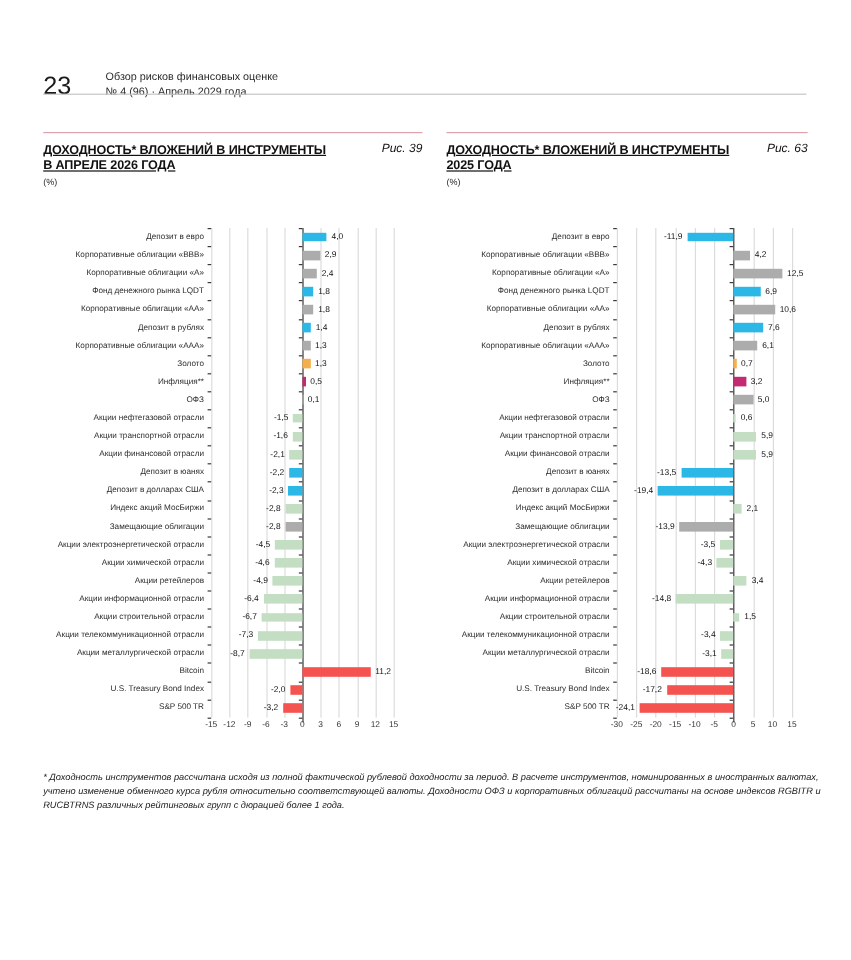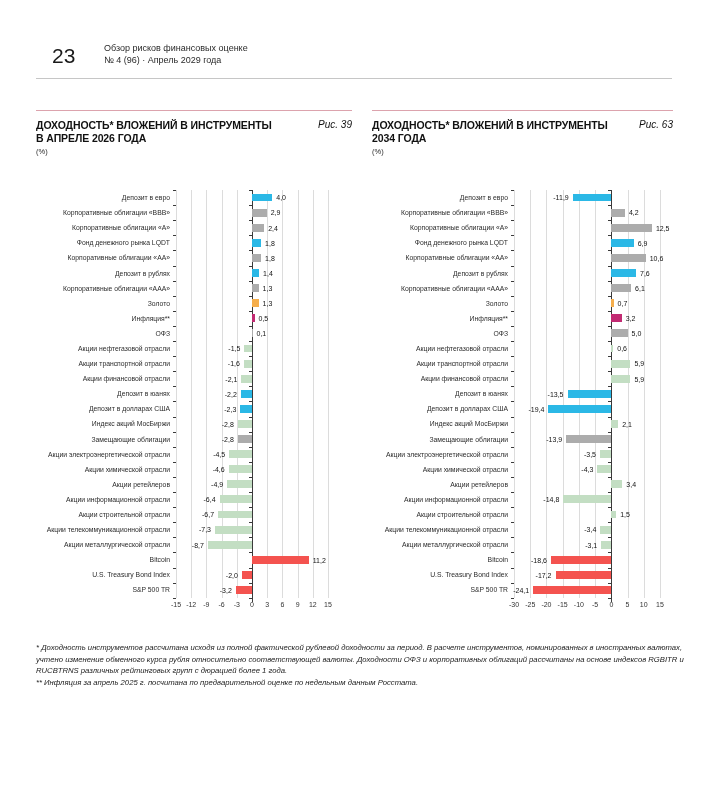--- a/index.html
+++ b/index.html
@@ -2,34 +2,34 @@
 <html><head>
 <meta charset="utf-8">
 <style>
   html,body{margin:0;padding:0;}
   body{
     width:709px;height:800px;background:#ffffff;position:relative;
     font-family:"Liberation Sans",sans-serif;color:#1a1a1a;
     -webkit-font-smoothing:antialiased;
   }
   
-  .header{position:absolute;left:36px;top:42px;right:37px;margin-left:16px;}
+  .header{position:absolute;left:36px;top:58px;right:37px;}
   .page-num{position:absolute;left:0;top:2px;font-size:21px;font-weight:400;color:#1a1a1a;}
   .header-text{margin-left:52px;font-size:9px;line-height:12px;color:#2a2a2a;}
   .header-rule{position:absolute;left:36px;right:37px;top:78px;border-top:1px solid #c6c6c6;}
 
   
   .charts{position:absolute;left:36px;top:110px;display:flex;gap:20px;}
   .chart-col{position:relative;}
   .chart-col.c0{width:316px;}
   .chart-col.c1{width:301px;}
   .chart-topline{border-top:1px solid #dca3ad;}
   .chart-head{display:flex;margin-top:8px;}
   .chart-title{flex:1;font-size:10.5px;font-weight:bold;line-height:13px;letter-spacing:-0.1px;color:#111;}
-  .chart-title span{display:block;}
+  .chart-title span{display:block;text-decoration:underline;}
   .fig-label{font-size:10px;font-style:italic;color:#111;white-space:nowrap;padding-left:8px;}
   .chart-unit{font-size:7.5px;color:#2a2a2a;margin-top:2px;}
 
   .chart-body{display:flex;margin-top:34px;}
   .labels-col{flex:none;}
   .c0 .labels-col{width:140px;}
   .c1 .labels-col{width:142px;}
   .row-label{height:15.1px;display:flex;align-items:center;justify-content:flex-end;
     padding-right:6px;box-sizing:border-box;font-size:6.8px;color:#2b2b2b;white-space:nowrap;}
   .plot-col{position:relative;flex:none;}
@@ -301,21 +301,21 @@
           </div>
       </div>
     </div>
   </div>
 
   <div class="chart-col c1">
     <div class="chart-topline"></div>
     <div class="chart-head">
       <div class="chart-title">
         <span>ДОХОДНОСТЬ* ВЛОЖЕНИЙ В ИНСТРУМЕНТЫ</span>
-        <span>2034 ГОДА</span>
+        <span>2025 ГОДА</span>
       </div>
       <div class="fig-label">Рис. 63</div>
     </div>
     <div class="chart-unit">(%)</div>
     <div class="chart-body">
       <div class="labels-col">
           <div class="row-label">Депозит в евро</div>
           <div class="row-label">Корпоративные облигации «ВВВ»</div>
           <div class="row-label">Корпоративные облигации «А»</div>
           <div class="row-label">Фонд денежного рынка LQDT</div>
@@ -535,14 +535,13 @@
             <span class="axis-tick-label" style="left: 100%;">15</span>
           </div>
       </div>
     </div>
   </div>
 
 </div>
 
 <div class="footnotes">
   <p>* Доходность инструментов рассчитана исходя из полной фактической рублевой доходности за период. В расчете инструментов, номинированных в иностранных валютах, учтено изменение обменного курса рубля относительно соответствующей валюты. Доходности ОФЗ и корпоративных облигаций рассчитаны на основе индексов RGBITR и RUCBTRNS различных рейтинговых групп с дюрацией более 1 года.</p>
-  <p>** Инфляция за апрель 2025 г. посчитана по предварительной оценке по недельным данным Росстата.</p>
 </div>
 
 </body></html>

